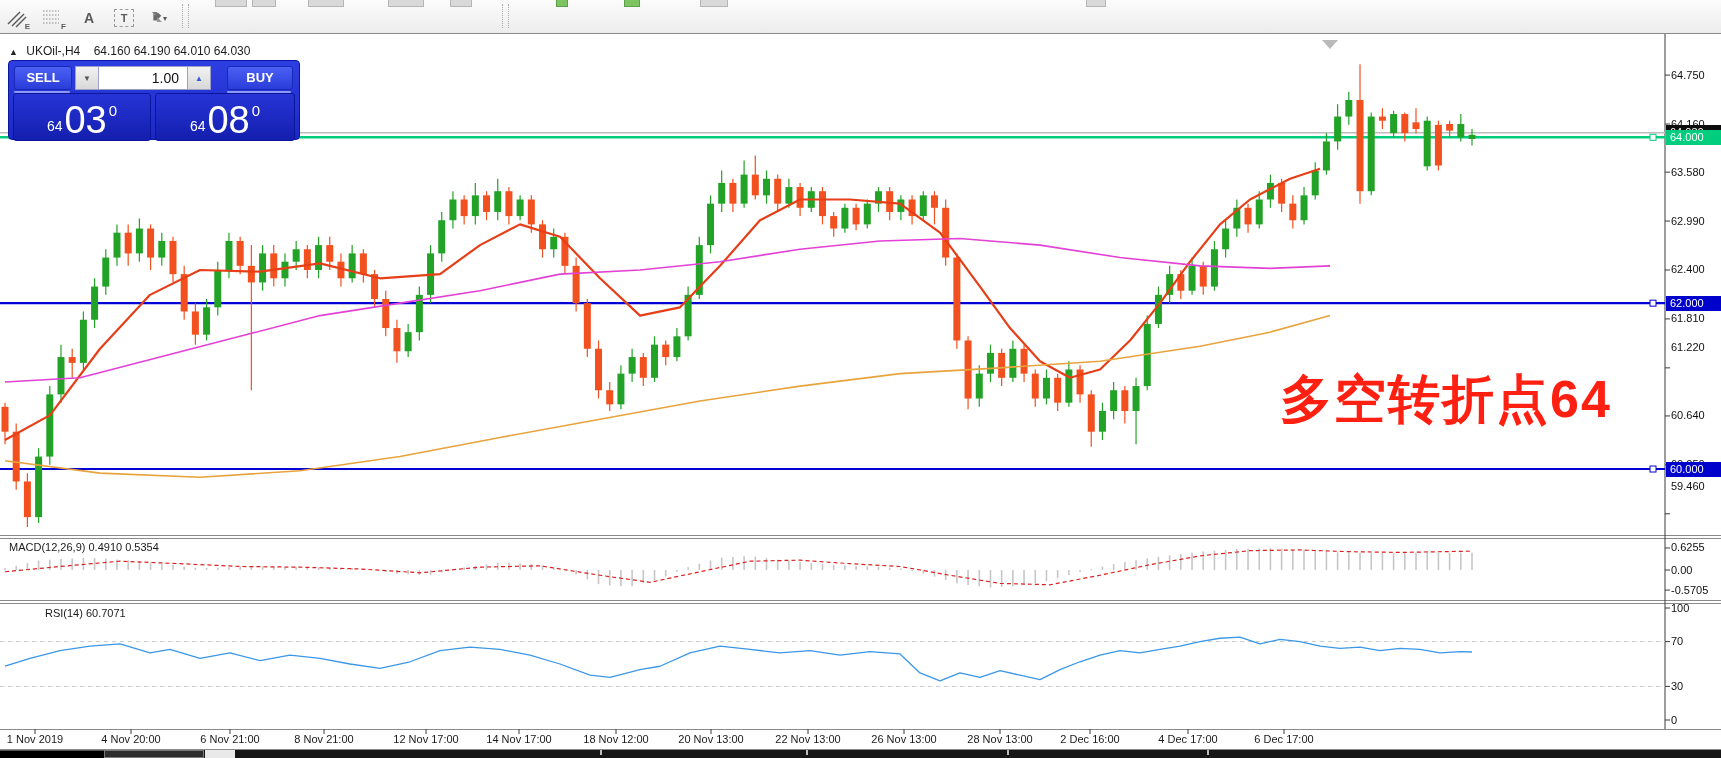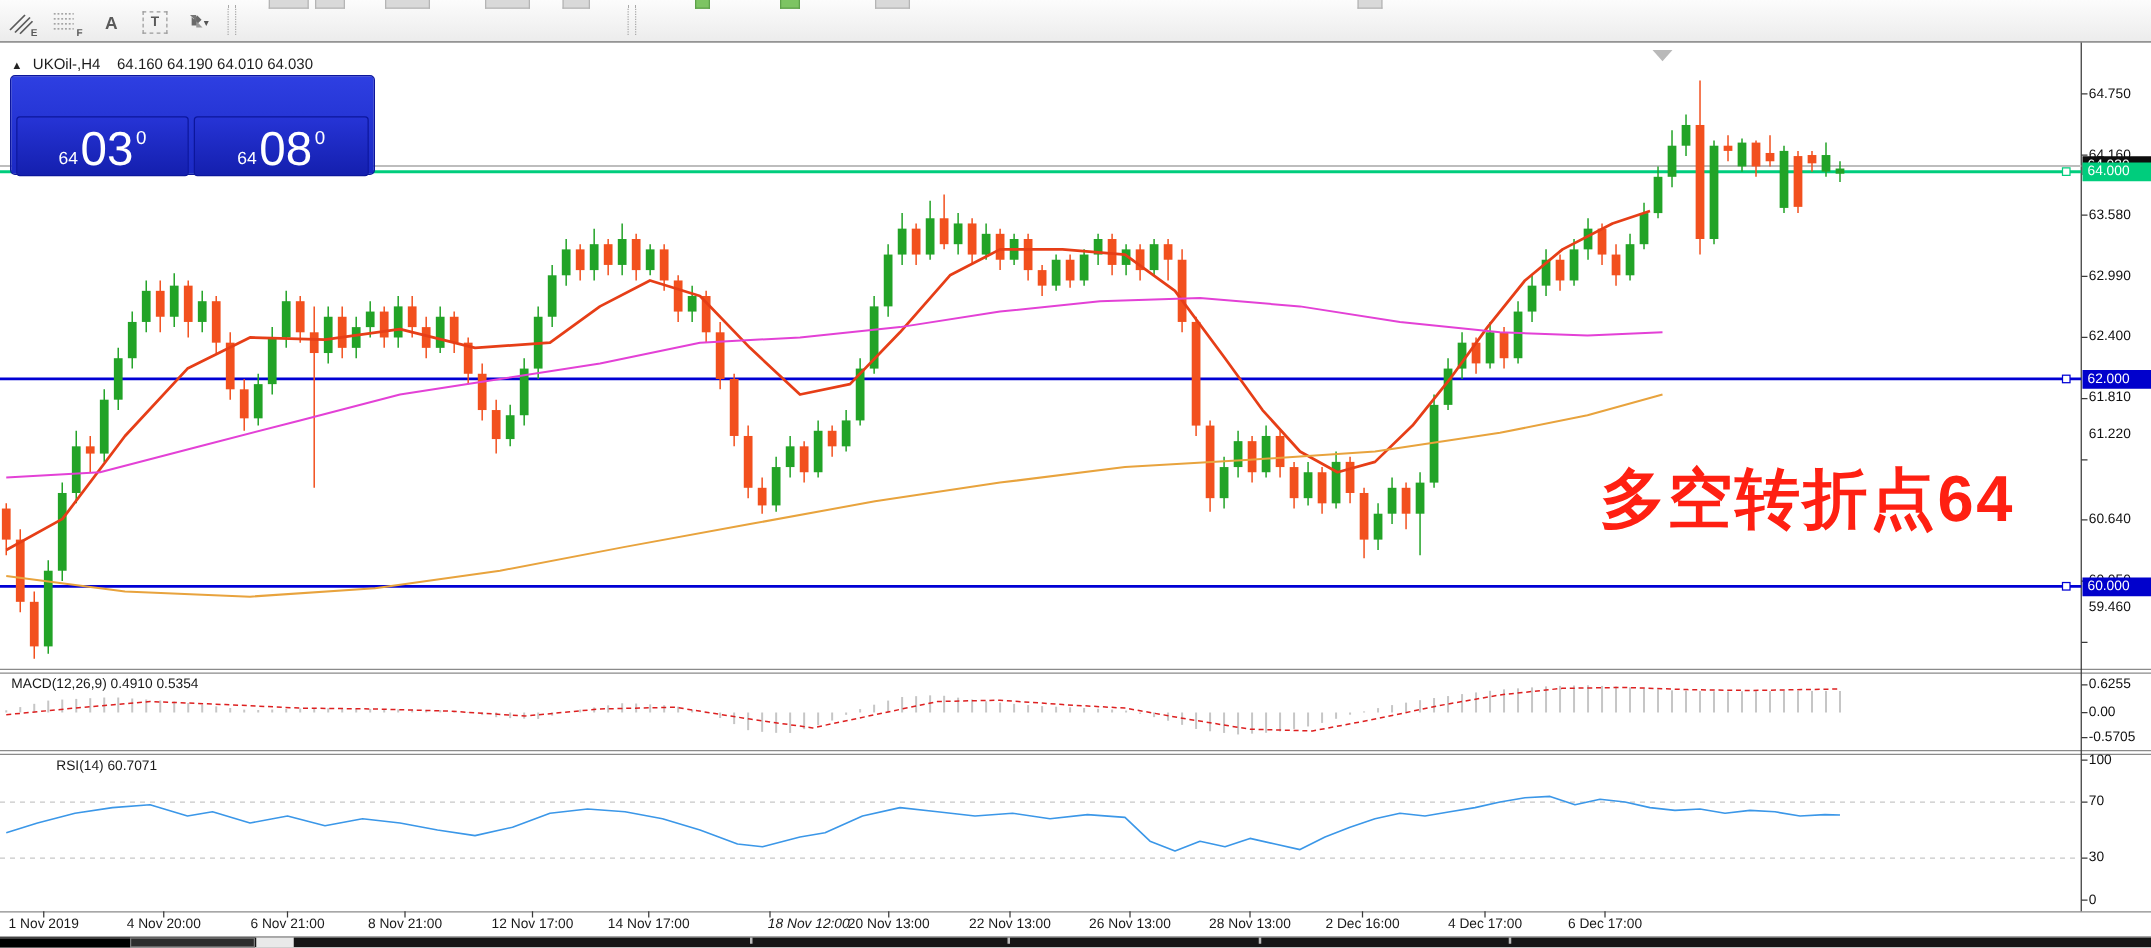--- a/index.html
+++ b/index.html
@@ -565,20 +565,31 @@
     <line x1="1284" y1="729" x2="1284" y2="734" stroke="#3a3a3a"></line>
   </svg>
 
 <div id="chart-header">
   <span class="tri">▲</span>
   <span class="sym">UKOil-,H4</span>
   <span>64.160 64.190 64.010 64.030</span>
 </div>
 
 <div id="trade-panel">
+  <div class="tp-row1">
+    <div class="tp-btn" style="left:5px;width:56px;">SELL</div>
+    <div class="tp-underline" style="left:5px;width:56px;"></div>
+    <div id="vol-group">
+      <div class="spin">▼</div>
+      <div id="vol-input">1.00</div>
+      <div class="spin up">▲</div>
+    </div>
+    <div class="tp-btn" style="left:218px;width:64px;">BUY</div>
+    <div class="tp-underline" style="left:218px;width:64px;"></div>
+  </div>
   <div class="tp-price" style="left:4px;width:136px;">
     <span class="small">64</span>
       <span class="big">03</span>
       <span class="sup">0</span>
   </div>
   <div class="tp-price" style="left:146px;width:138px;">
     <span class="small">64</span>
       <span class="big">08</span>
       <span class="sup">0</span>
   </div>
@@ -611,21 +622,21 @@
     <div class="price-tag" style="top: 295.66px; background: rgb(1, 1, 204);">62.000</div>
     <div class="price-tag" style="top: 461.52px; background: rgb(1, 1, 204);">60.000</div>
   </div>
 <div id="date-labels">
     <div class="date-label" style="left: 35px; text-align: center;">1 Nov 2019</div>
     <div class="date-label" style="left: 131px;">4 Nov 20:00</div>
     <div class="date-label" style="left: 230px;">6 Nov 21:00</div>
     <div class="date-label" style="left: 324px;">8 Nov 21:00</div>
     <div class="date-label" style="left: 426px;">12 Nov 17:00</div>
     <div class="date-label" style="left: 519px;">14 Nov 17:00</div>
-    <div class="date-label" style="left: 647px; font-style: italic;">18 Nov 12:00</div>
+    <div class="date-label" style="left: 616px;">18 Nov 12:00</div>
     <div class="date-label" style="left: 711px;">20 Nov 13:00</div>
     <div class="date-label" style="left: 808px;">22 Nov 13:00</div>
     <div class="date-label" style="left: 904px;">26 Nov 13:00</div>
     <div class="date-label" style="left: 1000px;">28 Nov 13:00</div>
     <div class="date-label" style="left: 1090px;">2 Dec 16:00</div>
     <div class="date-label" style="left: 1188px;">4 Dec 17:00</div>
     <div class="date-label" style="left: 1284px;">6 Dec 17:00</div>
   </div>
 
 <div id="bottom-strip">

